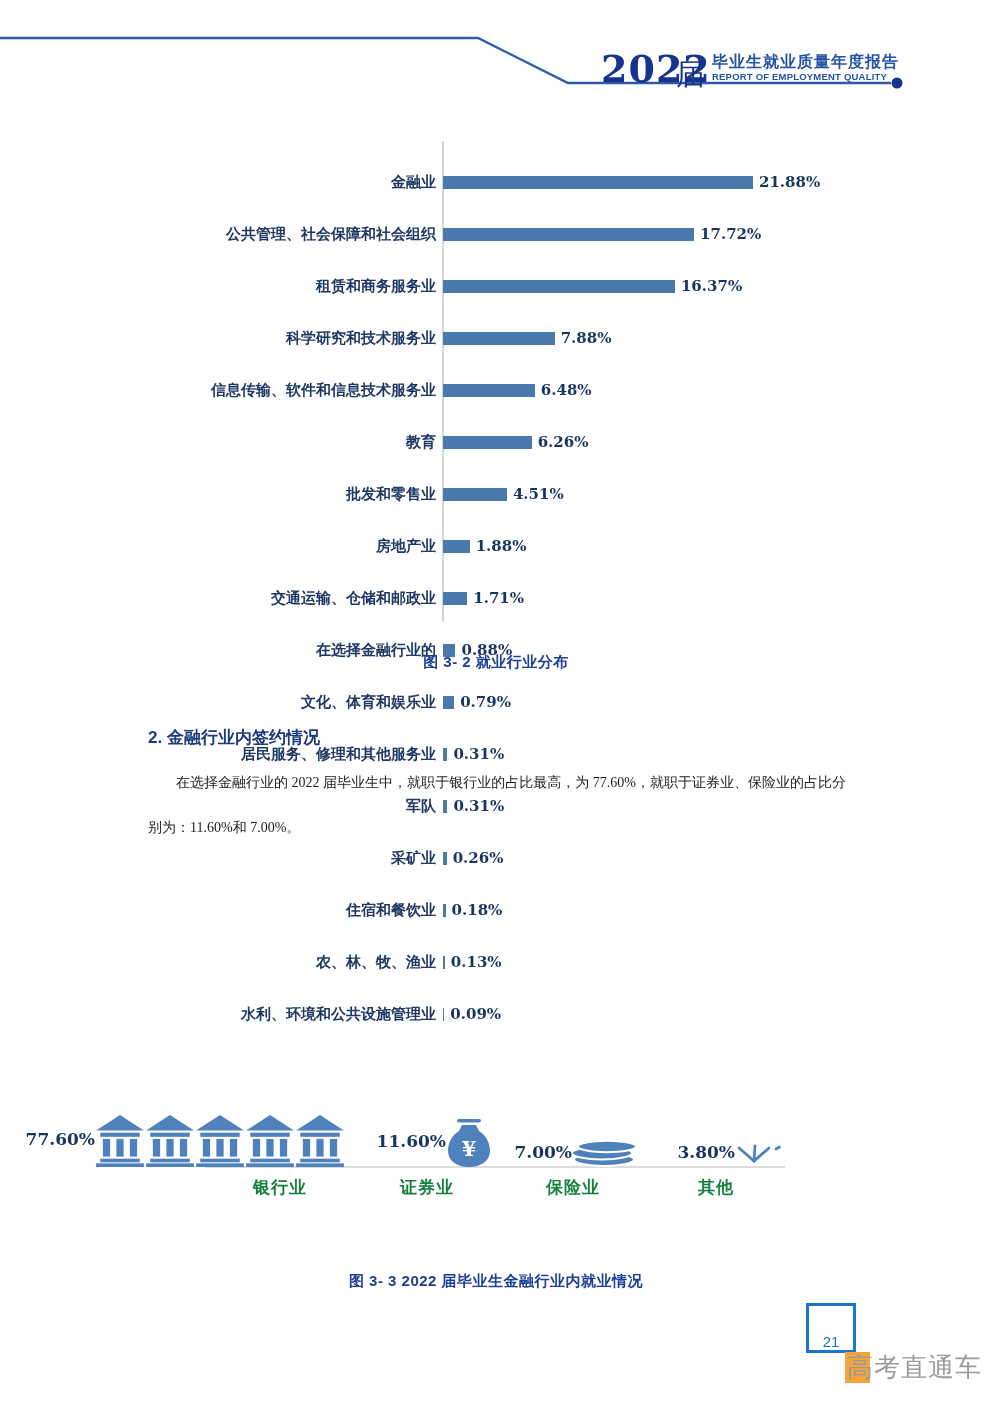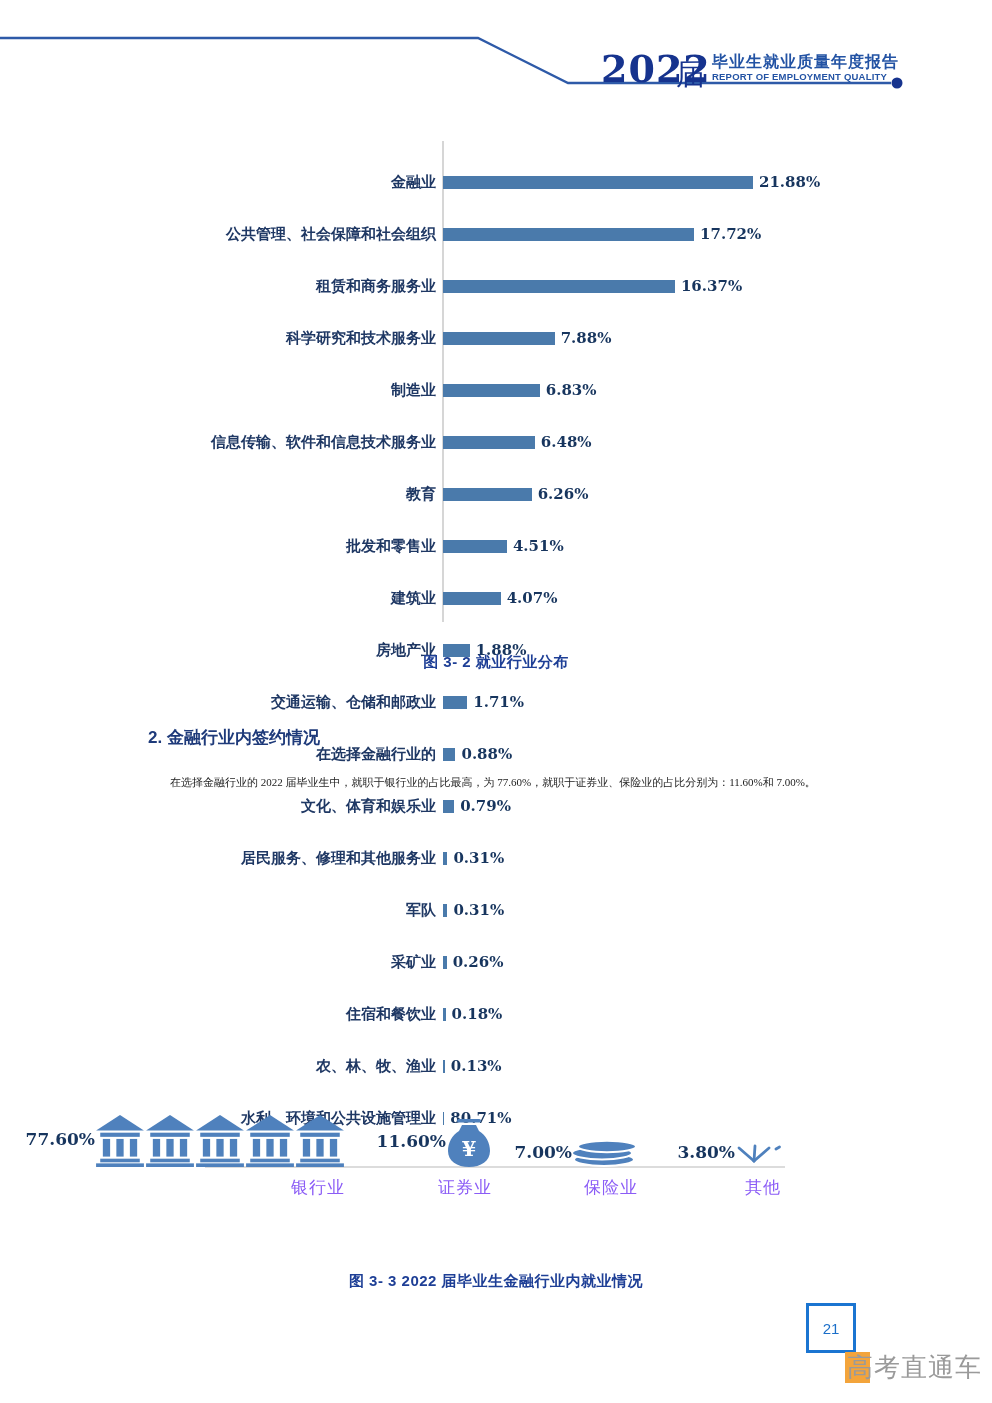--- a/index.html
+++ b/index.html
@@ -21,33 +21,33 @@
   .bar-row .bar{height:13px;background:#4a7aab;margin-left:7px;flex:none;}
   .bar-row .val{margin-left:6px;font-family:"DejaVu Serif",serif;font-weight:bold;
                 font-size:15px;color:#17355e;white-space:nowrap;}
   .fig-caption{position:absolute;left:0;width:992px;text-align:center;font-size:15px;
                font-weight:bold;color:#1e3f96;letter-spacing:0.5px;}
   #figure1-caption{top:653px;}
   #figure2-caption{top:1240px;margin-top:32px;}
   
   #section-heading{position:absolute;left:148px;top:726px;font-size:17px;font-weight:bold;color:#1e3a7a;}
   #section-paragraph{position:absolute;left:148px;top:760px;width:698px;font-family:"Liberation Serif",serif;
-                     font-size:11px;color:#1c1c1c;line-height:45px;text-align:justify;text-indent:2em;}
+                     font-size:14px;color:#1c1c1c;line-height:45px;text-align:justify;text-indent:2em;}
   
   #picto-baseline{position:absolute;left:205px;top:1166px;width:580px;height:2px;background:#dcdcdc;}
   .picto-col{position:absolute;bottom:236px;width:130px;display:flex;
              align-items:center;justify-content:flex-end;}
   .picto-val{font-family:"DejaVu Serif",serif;font-weight:bold;font-size:17px;color:#17355e;
              margin-bottom:5px;white-space:nowrap;}
   .picto-icon{line-height:0;margin-top:-1px;}
-  .picto-label{position:absolute;top:1176px;width:130px;text-align:right;font-size:17px;
-               font-weight:normal;color:#8b5cf6;letter-spacing:1px;}
+  .picto-label{position:absolute;top:1176px;width:130px;text-align:center;font-size:17px;
+               font-weight:bold;color:#15803d;letter-spacing:1px;}
   
   #page-number-box{position:absolute;left:806px;top:1303px;width:44px;height:44px;
-                   border:3px solid #1b75d1;display:flex;align-items:center;justify-content:center;}
+                   border:3px solid #1b75d1;display:flex;align-items:flex-end;justify-content:center;}
   #page-number{font-size:15px;color:#1b6fc9;font-weight:500;}
   #watermark{position:absolute;left:845px;top:1348px;width:177px;height:38px;}
   #watermark .wm-block{position:absolute;left:0;top:4px;width:25px;height:31px;background:#f3a43b;}
   #watermark .wm-text{position:absolute;left:2px;top:2px;font-size:26px;color:#9a9a9a;
                       letter-spacing:1px;white-space:nowrap;}
 </style>
 </head>
 <body>
 
 <div id="page">
@@ -78,45 +78,35 @@
         <span class="cat">租赁和商务服务业</span>
         <span class="bar" style="width: 231.933px; background: rgb(74, 122, 171);"></span>
         <span class="val">16.37%</span>
       </div>
       <div class="bar-row">
         <span class="cat">科学研究和技术服务业</span>
         <span class="bar" style="width: 111.645px; background: rgb(74, 122, 171);"></span>
         <span class="val">7.88%</span>
       </div>
       <div class="bar-row">
-        <span class="cat">制造业</span>
-        <span class="bar" style="width: 96.7687px; background: rgb(74, 122, 171);"></span>
-        <span class="val">6.83%</span>
-      </div>
-      <div class="bar-row">
         <span class="cat">信息传输、软件和信息技术服务业</span>
         <span class="bar" style="width: 91.8099px; background: rgb(74, 122, 171);"></span>
         <span class="val">6.48%</span>
       </div>
       <div class="bar-row">
         <span class="cat">教育</span>
         <span class="bar" style="width: 88.6929px; background: rgb(74, 122, 171);"></span>
         <span class="val">6.26%</span>
       </div>
       <div class="bar-row">
         <span class="cat">批发和零售业</span>
         <span class="bar" style="width: 63.8985px; background: rgb(74, 122, 171);"></span>
         <span class="val">4.51%</span>
       </div>
       <div class="bar-row">
-        <span class="cat">建筑业</span>
-        <span class="bar" style="width: 57.6645px; background: rgb(74, 122, 171);"></span>
-        <span class="val">4.07%</span>
-      </div>
-      <div class="bar-row">
         <span class="cat">房地产业</span>
         <span class="bar" style="width: 26.6362px; background: rgb(74, 122, 171);"></span>
         <span class="val">1.88%</span>
       </div>
       <div class="bar-row">
         <span class="cat">交通运输、仓储和邮政业</span>
         <span class="bar" style="width: 24.2276px; background: rgb(74, 122, 171);"></span>
         <span class="val">1.71%</span>
       </div>
       <div class="bar-row">
@@ -150,21 +140,21 @@
         <span class="val">0.18%</span>
       </div>
       <div class="bar-row">
         <span class="cat">农、林、牧、渔业</span>
         <span class="bar" style="width: 1.84186px; background: rgb(74, 122, 171);"></span>
         <span class="val">0.13%</span>
       </div>
       <div class="bar-row">
         <span class="cat">水利、环境和公共设施管理业</span>
         <span class="bar" style="width: 1.3px; background: rgb(74, 122, 171);"></span>
-        <span class="val">80.71%</span>
+        <span class="val">0.09%</span>
       </div>
     </div>
 
   <div id="figure1-caption" class="fig-caption">图 3- 2 就业行业分布</div>
 
   <div id="section-heading">2. 金融行业内签约情况</div>
   <div id="section-paragraph">在选择金融行业的 2022 届毕业生中，就职于银行业的占比最高，为 77.60%，就职于证券业、保险业的占比分别为：11.60%和 7.00%。</div>
 
   <div id="picto-baseline"></div>
   <div id="pictograph">

